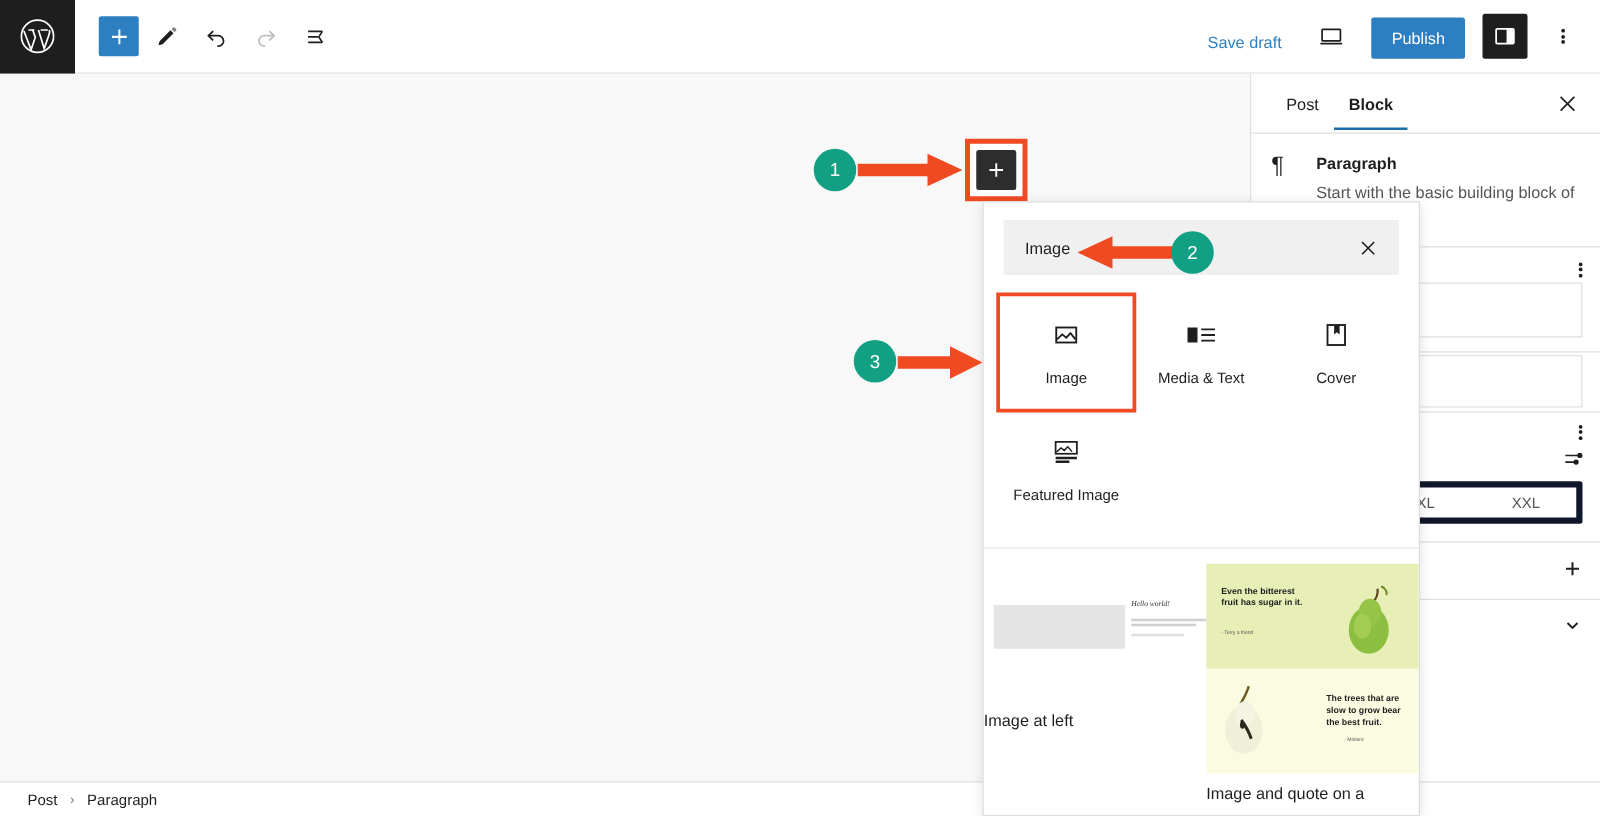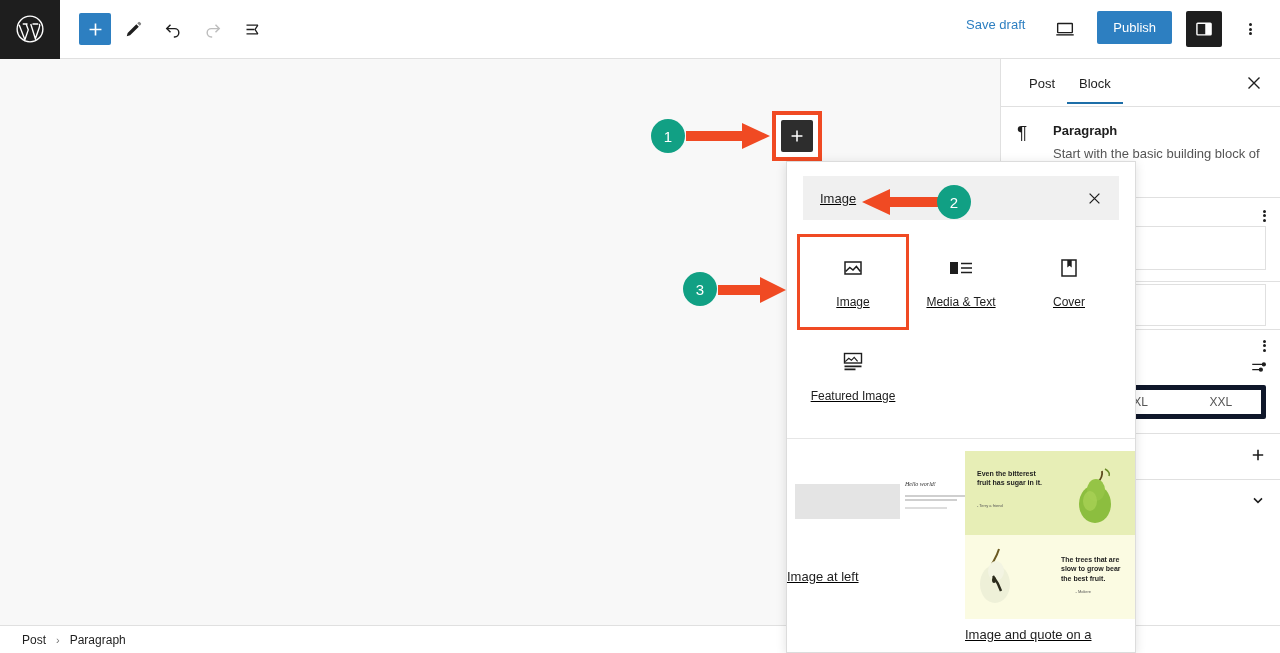--- a/index.html
+++ b/index.html
@@ -23,21 +23,21 @@
     flex: 0 0 60px;
   }
   .tb-left { display: flex; align-items: center; gap: 4px; padding-left: 19px; }
   .tb-btn {
     width: 36px; height: 36px; border-radius: 2px;
     display: flex; align-items: center; justify-content: center;
     background: transparent; border: none; cursor: pointer;
   }
   .tb-btn.primary-add { background: #2d7fc1; width: 32px; height: 32px; border-radius: 2px; }
   .tb-spacer { flex: 1; }
-  .tb-right { display: flex; align-items: flex-start; gap: 14px; padding-right: 16px; }
+  .tb-right { display: flex; align-items: flex-end; gap: 14px; padding-right: 16px; }
   .save-draft {
     color: #2d7fc1; font-size: 13px; background: none; border: none;
     cursor: pointer; padding: 6px 8px;
   }
   .publish-btn {
     background: #2d7fc1; color: #ffffff; border: none; border-radius: 2px;
     font-size: 13px; padding: 9px 16px; cursor: pointer;
   }
   .sidebar-toggle {
     width: 36px; height: 36px; background: #1e1e1e; border-radius: 2px;
@@ -55,21 +55,21 @@
   
   .settings {
     position: absolute; right: 0; top: 59px; width: 280px; height: 566px;
     background: #ffffff; border-left: 1px solid #e0e0e0;
   }
   .settings-tabs {
     display: flex; align-items: center; height: 48px;
     border-bottom: 1px solid #e0e0e0; padding: 0 16px; position: relative;
   }
   .stab { font-size: 13px; color: #1e1e1e; padding: 14px 12px 13px; cursor: pointer; }
-  .stab.active { font-weight: normal; box-shadow: inset 0 -2px 0 #1d6ea8; }
+  .stab.active { font-weight: bold; box-shadow: inset 0 -2px 0 #1d6ea8; }
   .settings-close {
     position: absolute; right: 14px; top: 12px; width: 24px; height: 24px;
     display: flex; align-items: center; justify-content: center; cursor: pointer;
   }
   .block-card { padding: 16px 16px 14px; display: flex; gap: 12px; }
   .block-card-icon { width: 24px; flex: 0 0 24px; font-size: 19px; line-height: 20px; color: #1e1e1e; }
   .block-card-title { font-size: 13px; font-weight: bold; color: #1e1e1e; margin-bottom: 6px; }
   .block-card-desc { font-size: 13px; color: #555; line-height: 1.5; }
   .panel-row { border-top: 1px solid #e0e0e0; position: relative; }
   .panel-row .row-kebab { position: absolute; right: 14px; top: 10px; cursor: pointer; }
@@ -97,21 +97,20 @@
   }
   .bc-item { font-size: 12px; color: #1e1e1e; cursor: pointer; }
   .bc-sep { font-size: 11px; color: #757575; }
 
   
   .inserter {
     position: absolute; left: 786px; top: 161px; width: 350px; height: 492px;
     background: #ffffff; border: 1px solid #dcdcdc;
     box-shadow: 0 2px 10px rgba(0,0,0,.12);
     overflow: hidden;
-    text-decoration: underline;
   }
   .inserter-search-wrap { padding: 14px 16px 10px; }
   .inserter-search {
     height: 44px; background: #f0f0f0; border: 1px solid #f0f0f0;
     display: flex; align-items: center; padding: 0 12px 0 16px; position: relative;
   }
   .inserter-search input {
     border: none; background: transparent; outline: none; flex: 1;
     font-size: 13px; color: #1e1e1e; font-family: "Liberation Sans", sans-serif;
   }

